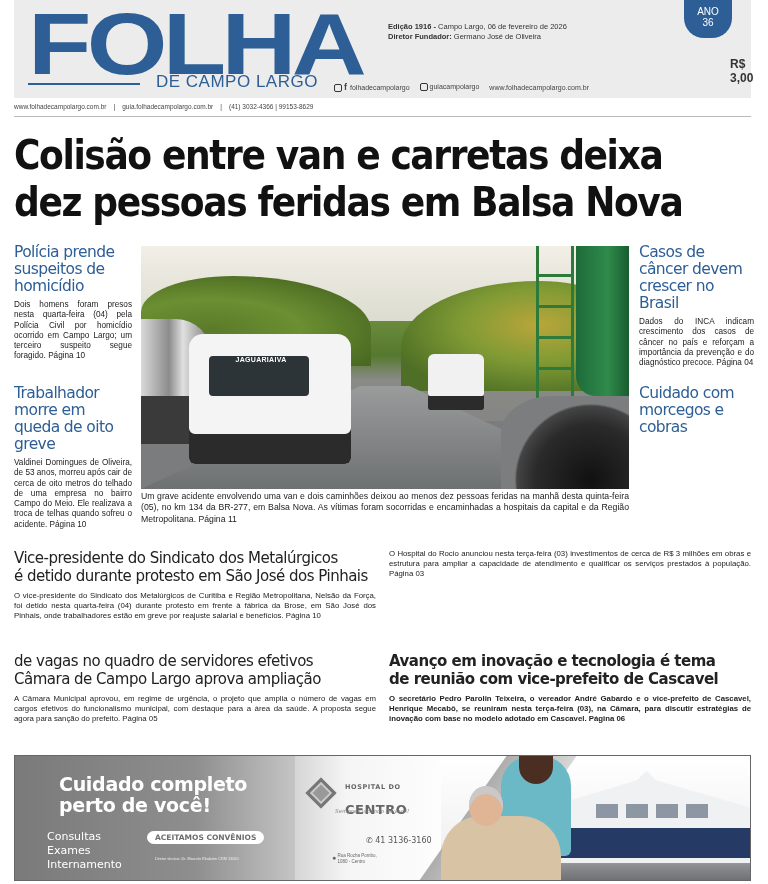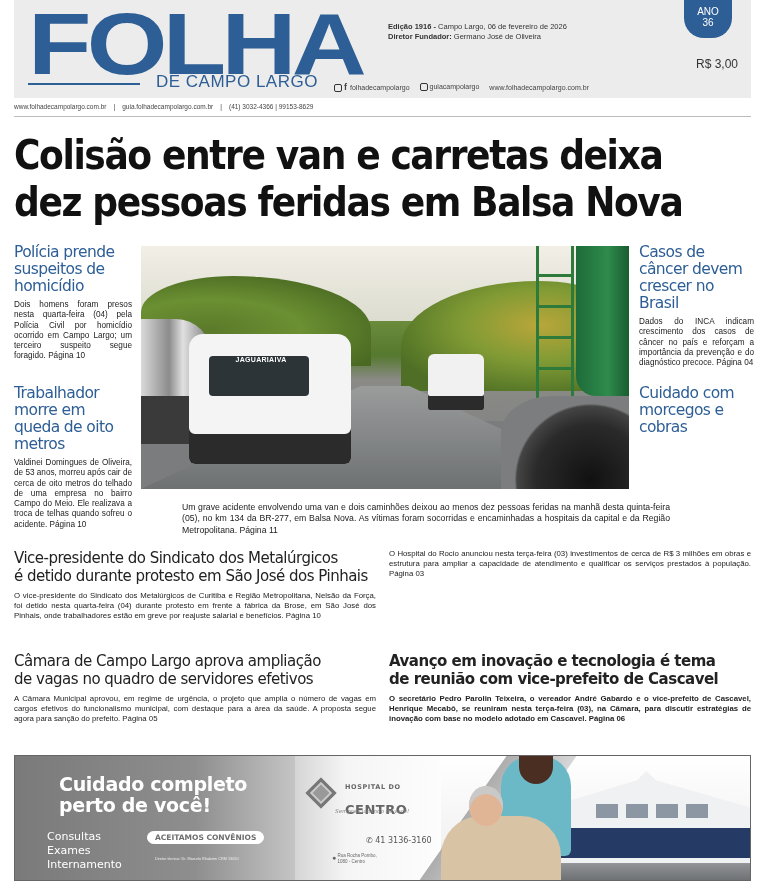--- a/index.html
+++ b/index.html
@@ -7,21 +7,21 @@
   body { font-family: "Liberation Sans", sans-serif; color: #222; position: relative; }
 
   
   .masthead { position: absolute; left: 14px; top: 0; width: 737px; height: 98px; background: #ececec; }
   .logo-folha { position: absolute; left: 14px; top: 0px; font-family: "Liberation Sans", sans-serif; font-weight: 700; font-size: 88px; letter-spacing: -4px; color: #2d5e95; line-height: 88px; transform: scaleX(1.18); transform-origin: left top; }
   .logo-rule { position: absolute; left: 14px; top: 83px; width: 112px; height: 2px; background: #2d5e95; }
   .logo-sub { position: absolute; left: 134px; top: 72px; font-size: 17px; color: #2d5e95; letter-spacing: 0.5px; margin-left: 8px; }
   .edition { position: absolute; left: 374px; top: 22px; font-size: 7.5px; color: #333; line-height: 10px; }
   .edition b { font-weight: 700; }
   .year-badge { position: absolute; left: 670px; top: 0; width: 48px; height: 38px; background: #2d5e95; color: #fff; border-radius: 0 0 20px 20px; text-align: center; font-size: 10px; line-height: 11px; padding-top: 6px; }
-  .price { position: absolute; left: 682px; top: 57px; font-size: 12px; color: #333; }
+  .price { position: absolute; left: 716px; top: 57px; font-size: 12px; color: #333; font-weight: bold; }
   .social { position: absolute; left: 320px; top: 82px; font-size: 7px; color: #444; display: flex; gap: 10px; align-items: center; }
   .social span.ic { display: inline-block; width: 8px; height: 8px; border: 1.3px solid #333; border-radius: 2px; vertical-align: middle; margin-right: 2px; }
   .social span.fb { font-weight: 700; font-size: 9px; margin-right: 3px; }
   .contact-bar { position: absolute; left: 14px; top: 103px; font-size: 6.5px; color: #444; }
   .contact-bar .sep { margin: 0 7px; }
   .top-rule { position: absolute; left: 14px; top: 116px; width: 737px; height: 1px; background: #bbb; }
 
   
   .headline { position: absolute; left: 14px; top: 132px; width: 740px; font-family: "DejaVu Sans", sans-serif; font-weight: 700; font-size: 41px; line-height: 47px; color: #111; letter-spacing: -1.6px; transform: scaleX(0.88); transform-origin: left top; width: 840px; }
 
@@ -41,21 +41,21 @@
   .tanker-base { position: absolute; left: 0; top: 150px; width: 62px; height: 48px; background: #3a3a3a; }
   .van { position: absolute; left: 48px; top: 88px; width: 162px; height: 130px; background: #f4f4f4; border-radius: 14px 14px 6px 6px; box-shadow: inset 0 -30px 0 #2b2b2b; }
   .van-win { position: absolute; left: 20px; top: 22px; width: 100px; height: 40px; background: #2c3438; border-radius: 4px; }
   .van-label { position: absolute; left: 22px; top: 22px; width: 100px; text-align: center; font-size: 7px; font-weight: 700; color: #fff; letter-spacing: 0.3px; }
   .ambulance { position: absolute; left: 287px; top: 108px; width: 56px; height: 56px; background: #f1f1f1; border-radius: 6px 6px 2px 2px; box-shadow: inset 0 -14px 0 #2b2b2b; }
   .green-truck { position: absolute; left: 395px; top: 0; width: 93px; height: 243px; }
   .green-tank { position: absolute; left: 40px; top: 0; width: 53px; height: 150px; background: linear-gradient(90deg, #1e6b3a, #2f8b4b 60%, #195c31); border-radius: 0 0 0 20px; }
   .ladder { position: absolute; left: 0; top: 0; width: 38px; height: 160px; border-left: 3px solid #2e7a3a; border-right: 3px solid #2e7a3a; background: repeating-linear-gradient(#0000 0 28px, #2e7a3a 28px 31px); }
   .tyre { position: absolute; left: 360px; top: 150px; width: 128px; height: 93px; background: radial-gradient(circle at 70% 90%, #111 0%, #2a2a2a 45%, #444 60%, #7b7d7e 62%); border-radius: 40% 0 0 0; }
 
-  .caption { position: absolute; left: 141px; top: 502px; width: 488px; font-size: 8.7px; line-height: 11.3px; color: #222; text-align: justify; margin-left: 41px; }
+  .caption { position: absolute; left: 141px; top: 491px; width: 488px; font-size: 8.7px; line-height: 11.3px; color: #222; text-align: justify; }
 
   
   .story { position: absolute; width: 362px; }
   .story-title { font-family: "DejaVu Sans", sans-serif; font-size: 15px; line-height: 18px; color: #222; letter-spacing: -0.5px; margin-bottom: 6px; }
   .story-body { font-size: 7.8px; line-height: 10px; color: #222; text-align: justify; }
 
   
   .ad { position: absolute; left: 14px; top: 755px; width: 737px; height: 126px; border: 1px solid #666; overflow: hidden; background: #eee; }
   .ad-left { position: absolute; left: 0; top: 0; width: 300px; height: 124px; background: linear-gradient(90deg, #7a7a7a, #8e8e8e 60%, #cfcfcf); }
   .ad-headline { position: absolute; left: 44px; top: 18px; font-family: "DejaVu Sans", sans-serif; font-weight: 700; font-size: 19px; line-height: 21px; color: #fff; letter-spacing: -0.3px; }
@@ -113,21 +113,21 @@
 <h1 class="headline">
   <div>Colisão entre van e carretas deixa</div>
   <div>dez pessoas feridas em Balsa Nova</div>
 </h1>
 
 <div class="side-story" style="left:14px; top:244px;">
   <div class="side-title">Polícia prende suspeitos de homicídio</div>
   <div class="side-body">Dois homens foram presos nesta quarta-feira (04) pela Polícia Civil por homicídio ocorrido em Campo Largo; um terceiro suspeito segue foragido. Página 10</div>
 </div>
 <div class="side-story" style="left:14px; top:385px;">
-  <div class="side-title">Trabalhador morre em queda de oito metros</div>
+  <div class="side-title">Trabalhador morre em queda de oito greve</div>
   <div class="side-body">Valdinei Domingues de Oliveira, de 53 anos, morreu após cair de cerca de oito metros do telhado de uma empresa no bairro Campo do Meio. Ele realizava a troca de telhas quando sofreu o acidente. Página 10</div>
 </div>
 
 <div class="photo">
   <div class="sky"></div>
   <div class="trees-l"></div>
   <div class="trees-r"></div>
   <div class="road-base"></div>
   <div class="road"></div>
   <div class="tanker"></div>
@@ -158,22 +158,22 @@
     <div>Vice-presidente do Sindicato dos Metalúrgicos</div>
     <div>é detido durante protesto em São José dos Pinhais</div>
   </div>
   <div class="story-body">O vice-presidente do Sindicato dos Metalúrgicos de Curitiba e Região Metropolitana, Nelsão da Força, foi detido nesta quarta-feira (04) durante protesto em frente à fábrica da Brose, em São José dos Pinhais, onde trabalhadores estão em greve por reajuste salarial e benefícios. Página 10</div>
 </div>
 <div class="story" style="left:389px; top:549px;">
   <div class="story-body">O Hospital do Rocio anunciou nesta terça-feira (03) investimentos de cerca de R$ 3 milhões em obras e estrutura para ampliar a capacidade de atendimento e qualificar os serviços prestados à população. Página 03</div>
 </div>
 <div class="story" style="left:14px; top:652px;">
   <div class="story-title">
+    <div>de vagas no quadro de servidores efetivos</div>
     <div>Câmara de Campo Largo aprova ampliação</div>
-    <div>de vagas no quadro de servidores efetivos</div>
   </div>
   <div class="story-body">A Câmara Municipal aprovou, em regime de urgência, o projeto que amplia o número de vagas em cargos efetivos do funcionalismo municipal, com destaque para a área da saúde. A proposta segue agora para sanção do prefeito. Página 05</div>
 </div>
 <div class="story" style="left:389px; top:652px;font-weight:bold;">
   <div class="story-title">
     <div>Avanço em inovação e tecnologia é tema</div>
     <div>de reunião com vice-prefeito de Cascavel</div>
   </div>
   <div class="story-body">O secretário Pedro Parolin Teixeira, o vereador André Gabardo e o vice-prefeito de Cascavel, Henrique Mecabô, se reuniram nesta terça-feira (03), na Câmara, para discutir estratégias de inovação com base no modelo adotado em Cascavel. Página 06</div>
 </div>

